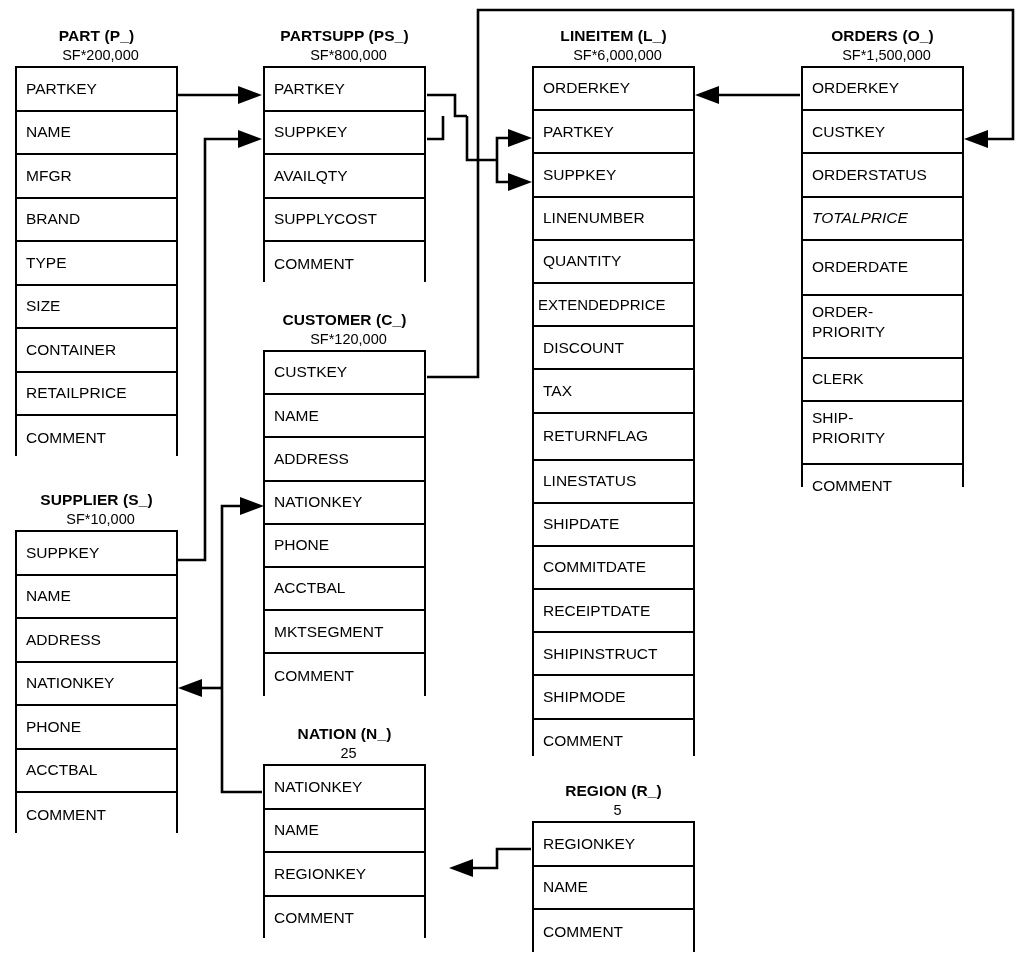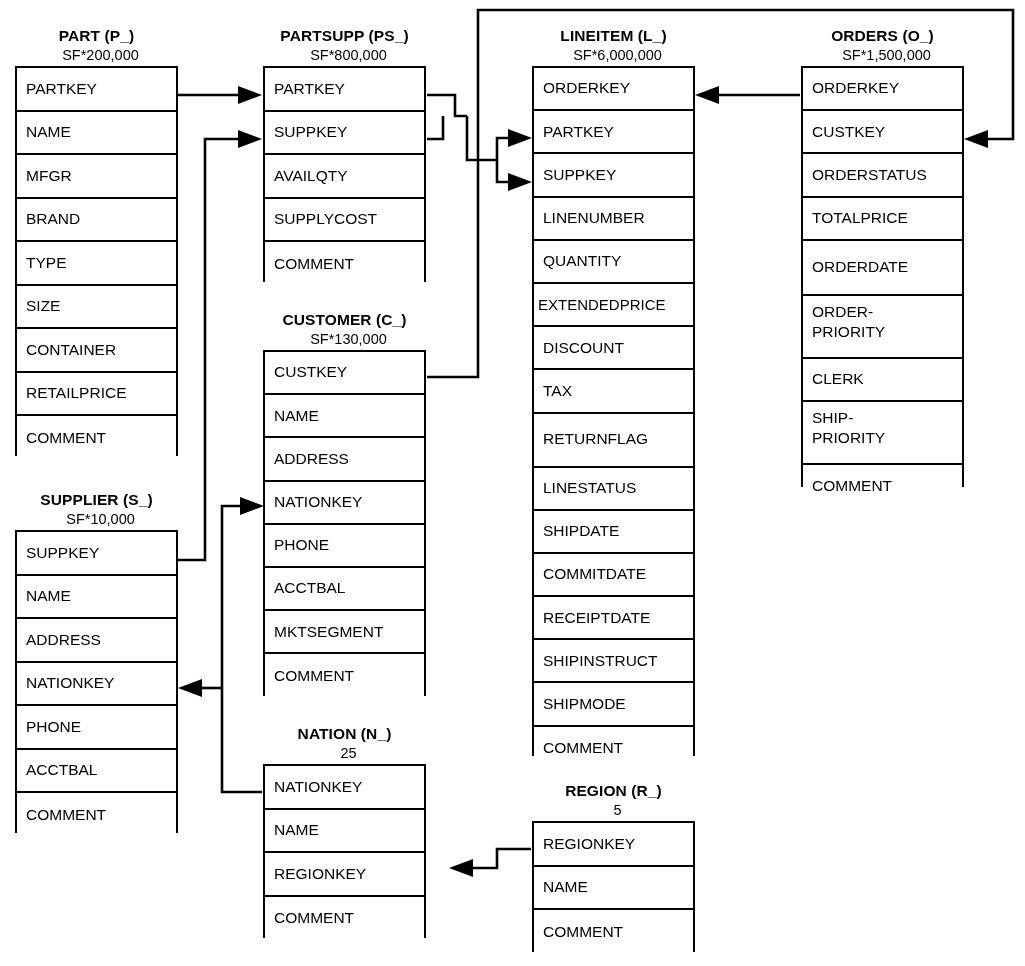--- a/index.html
+++ b/index.html
@@ -75,21 +75,21 @@
       <div class="col" style="height:43.5px;">PARTKEY</div>
       <div class="col" style="height:43.5px;">SUPPKEY</div>
       <div class="col" style="height:43.5px;">AVAILQTY</div>
       <div class="col" style="height:43.5px;">SUPPLYCOST</div>
       <div class="col" style="height:43.5px;">COMMENT</div>
     </div>
   </div>
 
   <div class="entity" style="left:263px;top:310px;width:163px;">
     <div class="entity-title">CUSTOMER (C_)</div>
-    <div class="entity-card">SF*130,000</div>
+    <div class="entity-card">SF*120,000</div>
     <div class="cols" style="width:163px;height:346px;">
       <div class="col" style="height:43.2px;">CUSTKEY</div>
       <div class="col" style="height:43.2px;">NAME</div>
       <div class="col" style="height:43.2px;">ADDRESS</div>
       <div class="col" style="height:43.2px;">NATIONKEY</div>
       <div class="col" style="height:43.2px;">PHONE</div>
       <div class="col" style="height:43.2px;">ACCTBAL</div>
       <div class="col" style="height:43.2px;">MKTSEGMENT</div>
       <div class="col" style="height:43.2px;">COMMENT</div>
     </div>
@@ -111,21 +111,21 @@
     <div class="entity-card">SF*6,000,000</div>
     <div class="cols" style="width:163px;height:690px;">
       <div class="col" style="height:43.2px;">ORDERKEY</div>
       <div class="col" style="height:43.2px;">PARTKEY</div>
       <div class="col" style="height:43.2px;">SUPPKEY</div>
       <div class="col" style="height:43.2px;">LINENUMBER</div>
       <div class="col" style="height:43.2px;">QUANTITY</div>
       <div class="col" style="height:43.2px;font-size:15px;padding-left:4px;">EXTENDEDPRICE</div>
       <div class="col" style="height:43.2px;">DISCOUNT</div>
       <div class="col" style="height:43.2px;">TAX</div>
-      <div class="col" style="height:54px;">RETURNFLAG</div>
+      <div class="col" style="height:47px;">RETURNFLAG</div>
       <div class="col" style="height:43.2px;">LINESTATUS</div>
       <div class="col" style="height:43.2px;">SHIPDATE</div>
       <div class="col" style="height:43.2px;">COMMITDATE</div>
       <div class="col" style="height:43.2px;">RECEIPTDATE</div>
       <div class="col" style="height:43.2px;">SHIPINSTRUCT</div>
       <div class="col" style="height:43.2px;">SHIPMODE</div>
       <div class="col" style="height:43.2px;">COMMENT</div>
     </div>
   </div>
 
@@ -139,21 +139,21 @@
     </div>
   </div>
 
   <div class="entity" style="left:801px;top:26px;width:163px;">
     <div class="entity-title">ORDERS (O_)</div>
     <div class="entity-card">SF*1,500,000</div>
     <div class="cols" style="width:163px;height:421px;">
       <div class="col" style="height:43.2px;">ORDERKEY</div>
       <div class="col" style="height:43.2px;">CUSTKEY</div>
       <div class="col" style="height:43.2px;">ORDERSTATUS</div>
-      <div class="col" style="height:43.2px;">TOTALPRICE</div>
+      <div class="col" style="height:43.2px;font-style:italic;">TOTALPRICE</div>
       <div class="col" style="height:55px;">ORDERDATE</div>
       <div class="col two-line" style="height:63px;">
         <span>ORDER-</span>
         <span>PRIORITY</span>
       </div>
       <div class="col" style="height:43.2px;">CLERK</div>
       <div class="col two-line" style="height:63px;">
         <span>SHIP-</span>
         <span>PRIORITY</span>
       </div>

